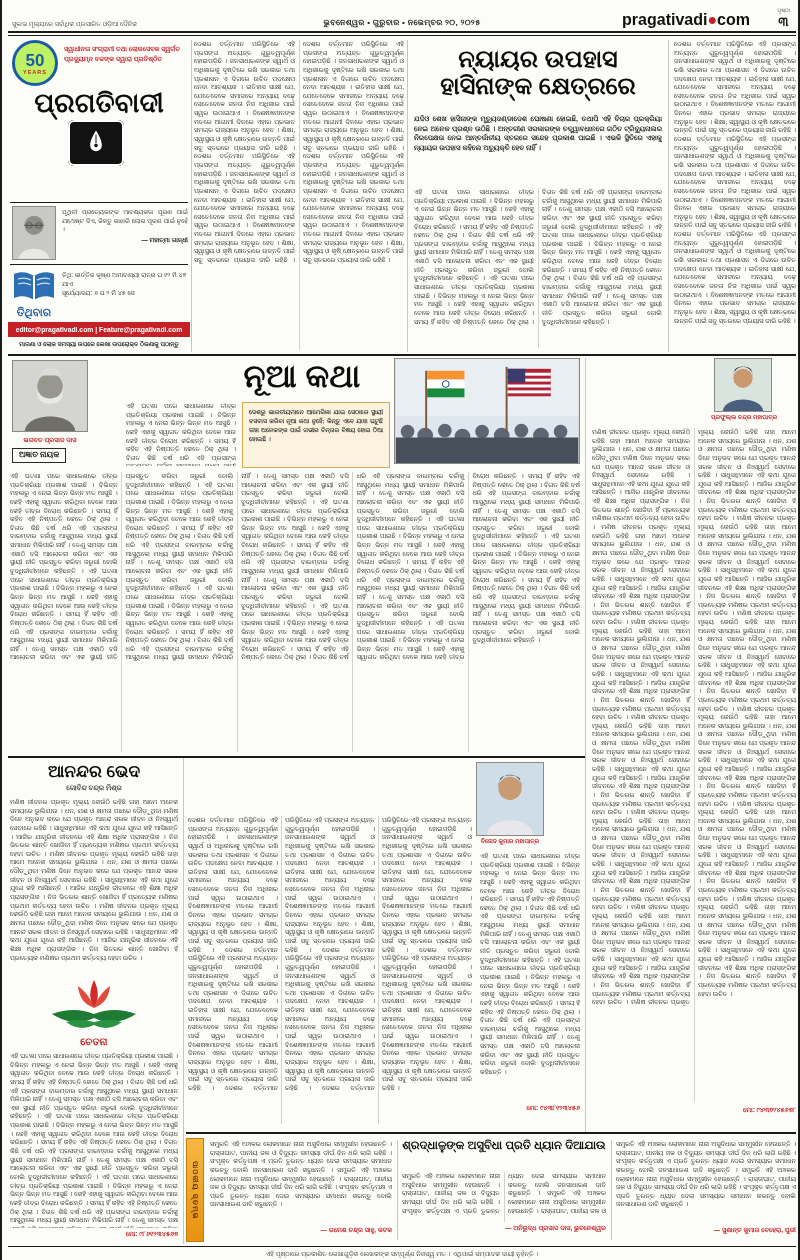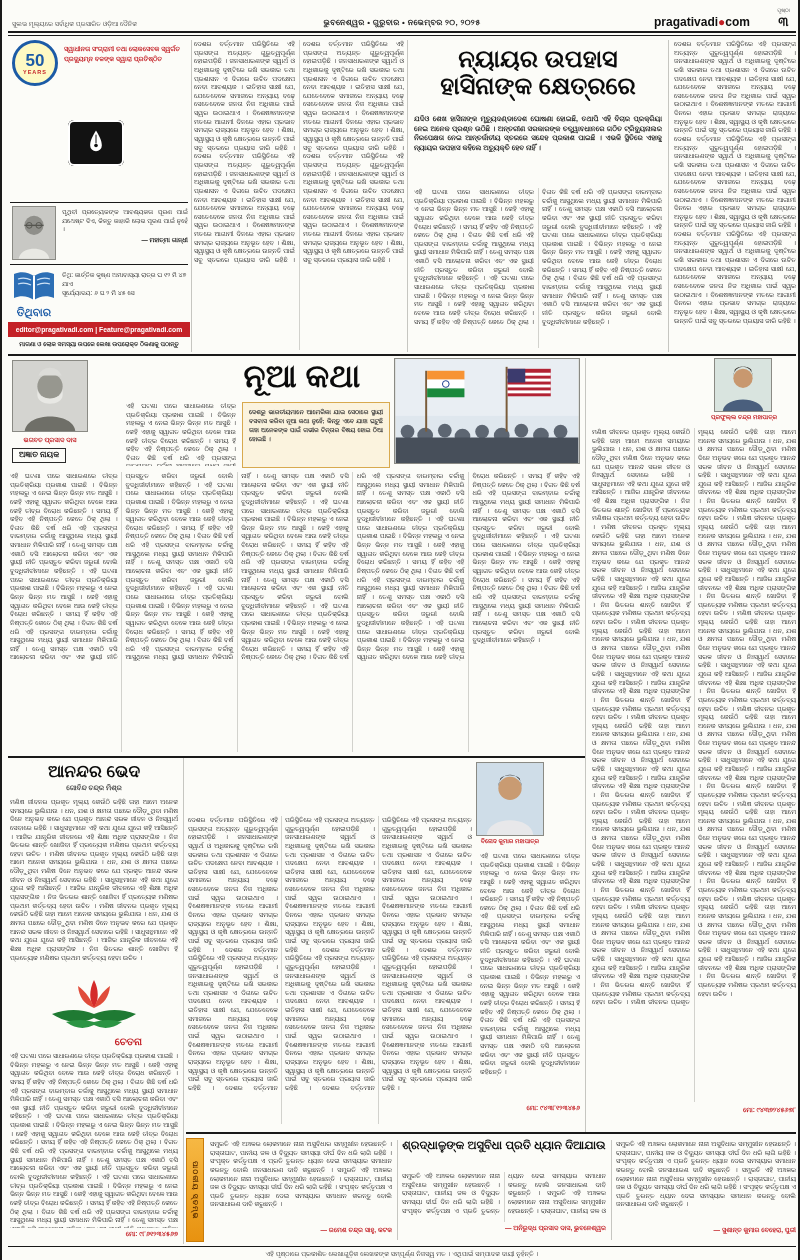--- a/index.html
+++ b/index.html
@@ -9,25 +9,25 @@
         border-left:2px solid #1a1a1a;border-right:2px solid #1a1a1a;overflow:hidden}
   .abs{position:absolute}
   .txt{font-size:6.5px;line-height:1.33;text-align:justify;color:#232323;overflow:hidden}
   .cols2{column-count:2;column-gap:8px;column-rule:1px solid #d2d2cd}
   .cols3{column-count:3;column-gap:7px;column-rule:1px solid #d2d2cd}
   .cols5{column-count:5;column-gap:8px;column-rule:1px solid #d2d2cd}
   .hrule{background:#1a1a1a}
   .vrule{width:1px;background:#c6c6c1}
   .topnote{font-size:6.5px;color:#444}
   .dateline{font-size:8px;font-weight:bold;color:#222;letter-spacing:.3px}
-  .site{font-size:12px;font-weight:800;color:#0f0f0f}
+  .site{font-size:16px;font-weight:800;color:#0f0f0f}
   .site .dot{color:#c42127}
   .pagelabel{font-size:5.5px;color:#555;text-align:center}
   .pagenum{font-size:13px;font-weight:800;text-align:center;color:#111}
-  .logo50{border-radius:50%;border:3px solid #1c5ba6;background:#fef9c3;display:flex;flex-direction:column;
+  .logo50{border-radius:50%;border:3px solid #1c5ba6;background:#bef264;display:flex;flex-direction:column;
           align-items:center;justify-content:center}
   .l50num{font-size:17px;font-weight:800;color:#1c5ba6;line-height:1}
   .l50yrs{font-size:5.5px;font-weight:bold;color:#c42127;letter-spacing:1px}
   .tagline{font-size:6.5px;font-weight:bold;color:#c42127;line-height:1.5}
   .mast-title{font-size:27px;font-weight:800;text-align:center;color:#0c0c0c}
   .emblem{background:#121212;border-radius:6px;display:flex;align-items:center;justify-content:center;
           box-shadow:inset 0 0 0 2px #fff,inset 0 0 0 4px #121212}
   .section-title{font-size:25px;font-weight:800;text-align:center;color:#0c0c0c}
   .quote{font-size:6.3px;line-height:1.38;text-align:justify;color:#222}
   .quote-author{display:block;text-align:right;font-weight:bold;margin-top:2px}
@@ -46,21 +46,21 @@
   .dur-hl{font-size:15px;font-weight:800;text-align:center;line-height:1.25;color:#0b0b0b}
   .an-hl{font-size:17px;font-weight:800;text-align:center;color:#0b0b0b}
   .an-byline{font-size:7px;font-weight:bold;text-align:center;color:#454545}
   .raj-hl{font-size:20px;font-weight:800;text-align:center;color:#0b0b0b}
   .l-hl{font-size:11.5px;font-weight:700;text-align:center;line-height:1.2;color:#0b0b0b}
   .banner{background:linear-gradient(180deg,#f6b843,#e8920f);color:#5a2d00;writing-mode:vertical-rl;
           display:flex;align-items:center;justify-content:center;font-size:7.5px;font-weight:800;letter-spacing:1px;
           border:1px solid #c97b08}
   .sign{font-size:6.5px;font-weight:bold;color:#c42127;text-align:right}
   .caption{font-size:6px;font-weight:bold;color:#c42127;text-align:center;line-height:1.25}
-  .logocap{font-family:"Liberation Serif",serif;font-size:10px;font-weight:bold;color:#c42127;text-align:right}
+  .logocap{font-family:"Liberation Serif",serif;font-size:10px;font-weight:bold;color:#c42127;text-align:center}
   .footer{font-size:6.5px;color:#333;text-align:center}
 </style>
 </head>
 <body>
 
 <div class="page">
 
   <div class="abs" style="left:6px;top:6px;width:788px;height:24px">
     <span class="abs topnote" style="left:4px;bottom:2px">ସୁଲଭ ମୂଲ୍ୟରେ ସର୍ବାଧିକ ପ୍ରସାରିତ ଓଡ଼ିଆ ଦୈନିକ</span>
     <span class="abs dateline" style="left:50%;bottom:2px;transform:translateX(-50%)">ଭୁବନେଶ୍ୱର • ଗୁରୁବାର • ନଭେମ୍ବର ୨୦, ୨୦୨୫</span>
@@ -71,20 +71,21 @@
     </span>
   </div>
   <div class="abs hrule" style="left:6px;top:31px;width:788px;height:2px"></div>
   <div class="abs hrule" style="left:6px;top:35px;width:788px;height:1px"></div>
 
   <div class="abs logo50" style="left:10px;top:40px;width:46px;height:46px">
     <span class="l50num">50</span>
     <span class="l50yrs">YEARS</span>
   </div>
   <div class="abs tagline" style="left:62px;top:44px;width:122px">ସ୍ୱାଧୀନତା ସଂଗ୍ରାମୀ ତଥା ଲୋକସେବକ ସ୍ୱର୍ଗତ ପ୍ରଦ୍ୟୁମ୍ନ ବଳଙ୍କ ଦ୍ୱାରା ପ୍ରତିଷ୍ଠିତ</div>
+  <div class="abs mast-title" style="left:6px;top:88px;width:182px">ପ୍ରଗତିବାଦୀ</div>
   <div class="abs emblem" style="left:66px;top:120px;width:56px;height:46px">
     <svg width="20" height="30" viewBox="0 0 24 32">
       <path d="M12 1 C8 8 5 13 5 19 a7 7 0 0 0 14 0 C19 13 16 8 12 1 Z" fill="#fff"></path>
       <circle cx="12" cy="19" r="2.2" fill="#111"></circle>
       <line x1="12" y1="6" x2="12" y2="16.5" stroke="#111" stroke-width="1.2"></line>
     </svg>
   </div>
   <div class="abs hrule" style="left:8px;top:202px;width:178px;height:1px"></div>
 
   <svg class="abs photo" style="left:10px;top:206px" width="44" height="54" viewBox="0 0 44 54">

